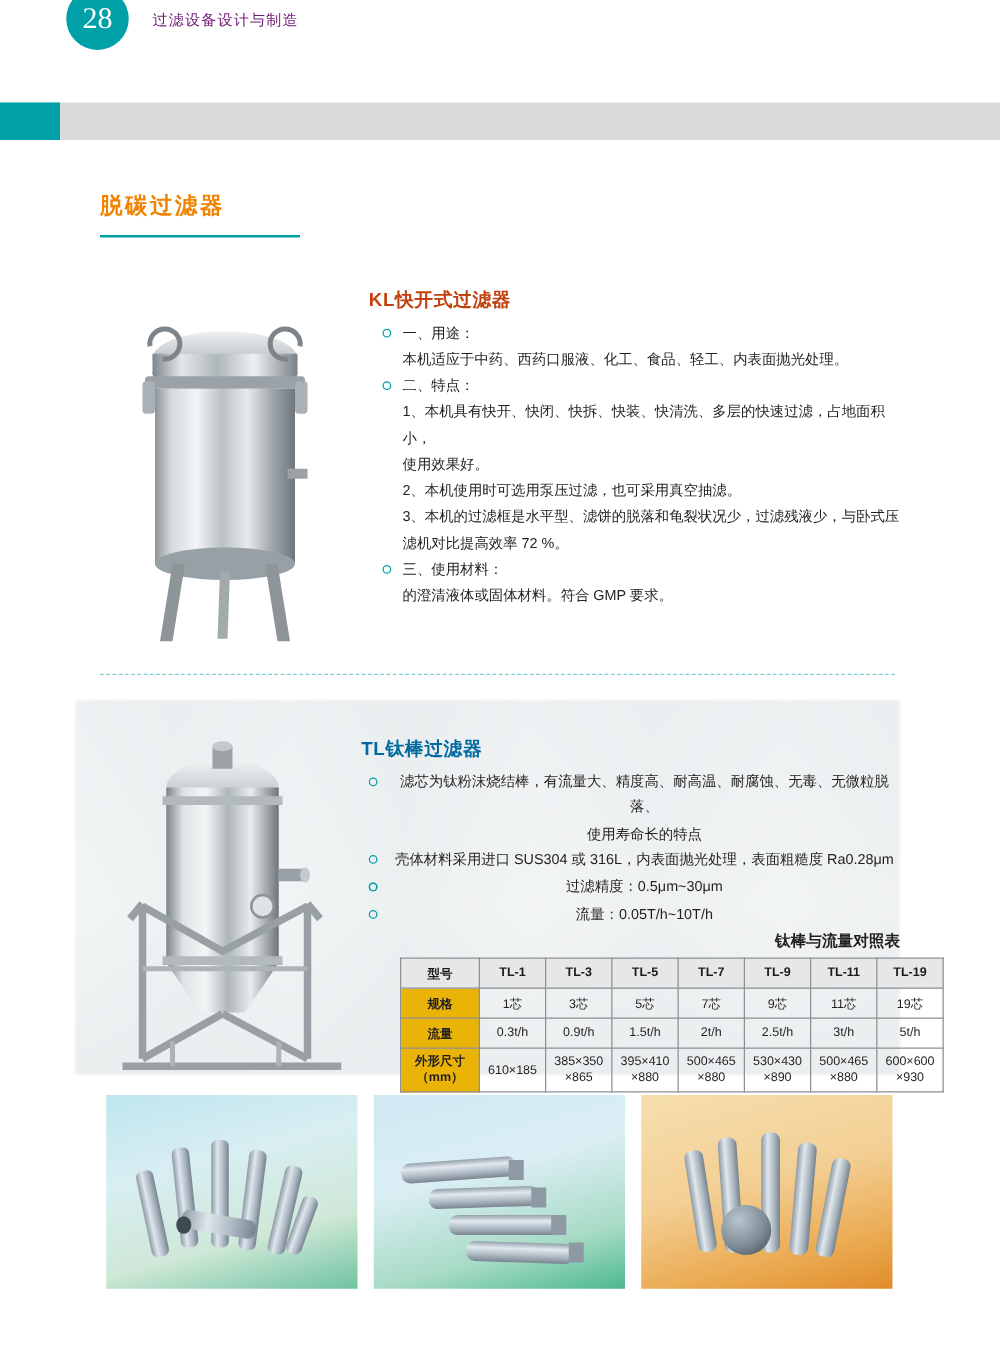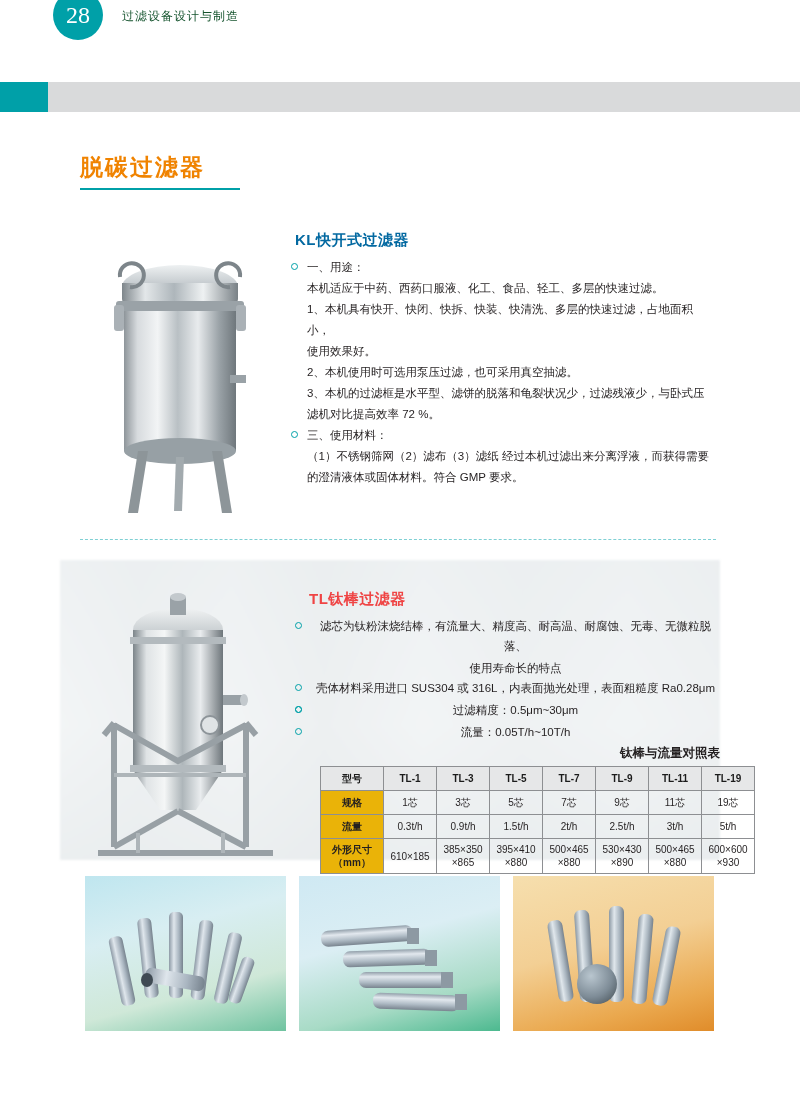--- a/index.html
+++ b/index.html
@@ -46,55 +46,55 @@
     line-height: 50px;
     text-align: center;
     font-family: "Liberation Serif", serif;
   }
   .header-title {
     position: absolute;
     left: 122px;
     top: 8px;
     font-size: 12px;
     letter-spacing: 1px;
-    color: #14532d;
+    color: #701a75;
   }
 
   
   .main-title {
     position: absolute;
     left: 80px;
     top: 152px;
-    font-size: 23px;
+    font-size: 18px;
     font-weight: bold;
     color: #f08300;
     letter-spacing: 2px;
   }
   .main-title-rule {
     position: absolute;
     left: 80px;
     top: 188px;
     width: 160px;
     height: 2px;
     background: #00a0a8;
   }
 
   
   .sec1-title {
     position: absolute;
     left: 295px;
     top: 231px;
     font-size: 15px;
     font-weight: bold;
-    color: #0369a1;
+    color: #c2410c;
     letter-spacing: 0.5px;
   }
   .sec1-body {
     position: absolute;
-    left: 291px;
+    left: 306px;
     top: 257px;
     width: 420px;
     font-size: 11.5px;
     line-height: 21px;
     color: #231f20;
   }
   .bullet-row {
     position: relative;
     padding-left: 16px;
   }
@@ -118,25 +118,25 @@
     left: 80px;
     top: 539px;
     width: 636px;
     height: 0;
     border-top: 1px dashed #7fd0d4;
   }
 
   
   .sec2-title {
     position: absolute;
-    left: 309px;
+    left: 289px;
     top: 590px;
     font-size: 15px;
     font-weight: bold;
-    color: #ef4444;
+    color: #0369a1;
     letter-spacing: 0.5px;
   }
   .sec2-body {
     position: absolute;
     left: 295px;
     top: 616px;
     width: 425px;
     font-size: 11.5px;
     line-height: 20px;
     text-align: center;
@@ -292,28 +292,28 @@
     <path d="M132 226 L142 288 L132 288 L122 226 Z" fill="#8d9599"></path>
     <path d="M86 232 L84 286 L92 286 L94 232 Z" fill="#a2aaae"></path>
 
     <rect x="140" y="150" width="16" height="8" fill="#9aa2a7"></rect>
   </svg>
 </div>
 
 <div class="sec1-title">KL快开式过滤器</div>
 <div class="sec1-body">
   <div class="bullet-row"><span class="bullet"></span><span>一、用途：</span></div>
-  <div class="plain-row">本机适应于中药、西药口服液、化工、食品、轻工、多层的快速过滤。</div>
+  <div class="plain-row">本机适应于中药、西药口服液、化工、食品、轻工、内表面抛光处理。</div>
+  <div class="bullet-row"><span class="bullet"></span><span>二、特点：</span></div>
   <div class="plain-row">1、本机具有快开、快闭、快拆、快装、快清洗、多层的快速过滤，占地面积小，</div>
   <div class="plain-row">使用效果好。</div>
   <div class="plain-row">2、本机使用时可选用泵压过滤，也可采用真空抽滤。</div>
   <div class="plain-row">3、本机的过滤框是水平型、滤饼的脱落和龟裂状况少，过滤残液少，与卧式压</div>
   <div class="plain-row">滤机对比提高效率 72 %。</div>
   <div class="bullet-row"><span class="bullet"></span><span>三、使用材料：</span></div>
-  <div class="plain-row">（1）不锈钢筛网（2）滤布（3）滤纸  经过本机过滤出来分离浮液，而获得需要</div>
   <div class="plain-row">的澄清液体或固体材料。符合 GMP 要求。</div>
 </div>
 
 <div class="sec-divider"></div>
 
 <div class="bg-photo"></div>
 
 <div class="img-tl">
   <svg width="215" height="290" viewBox="0 0 215 290">
     <defs>

